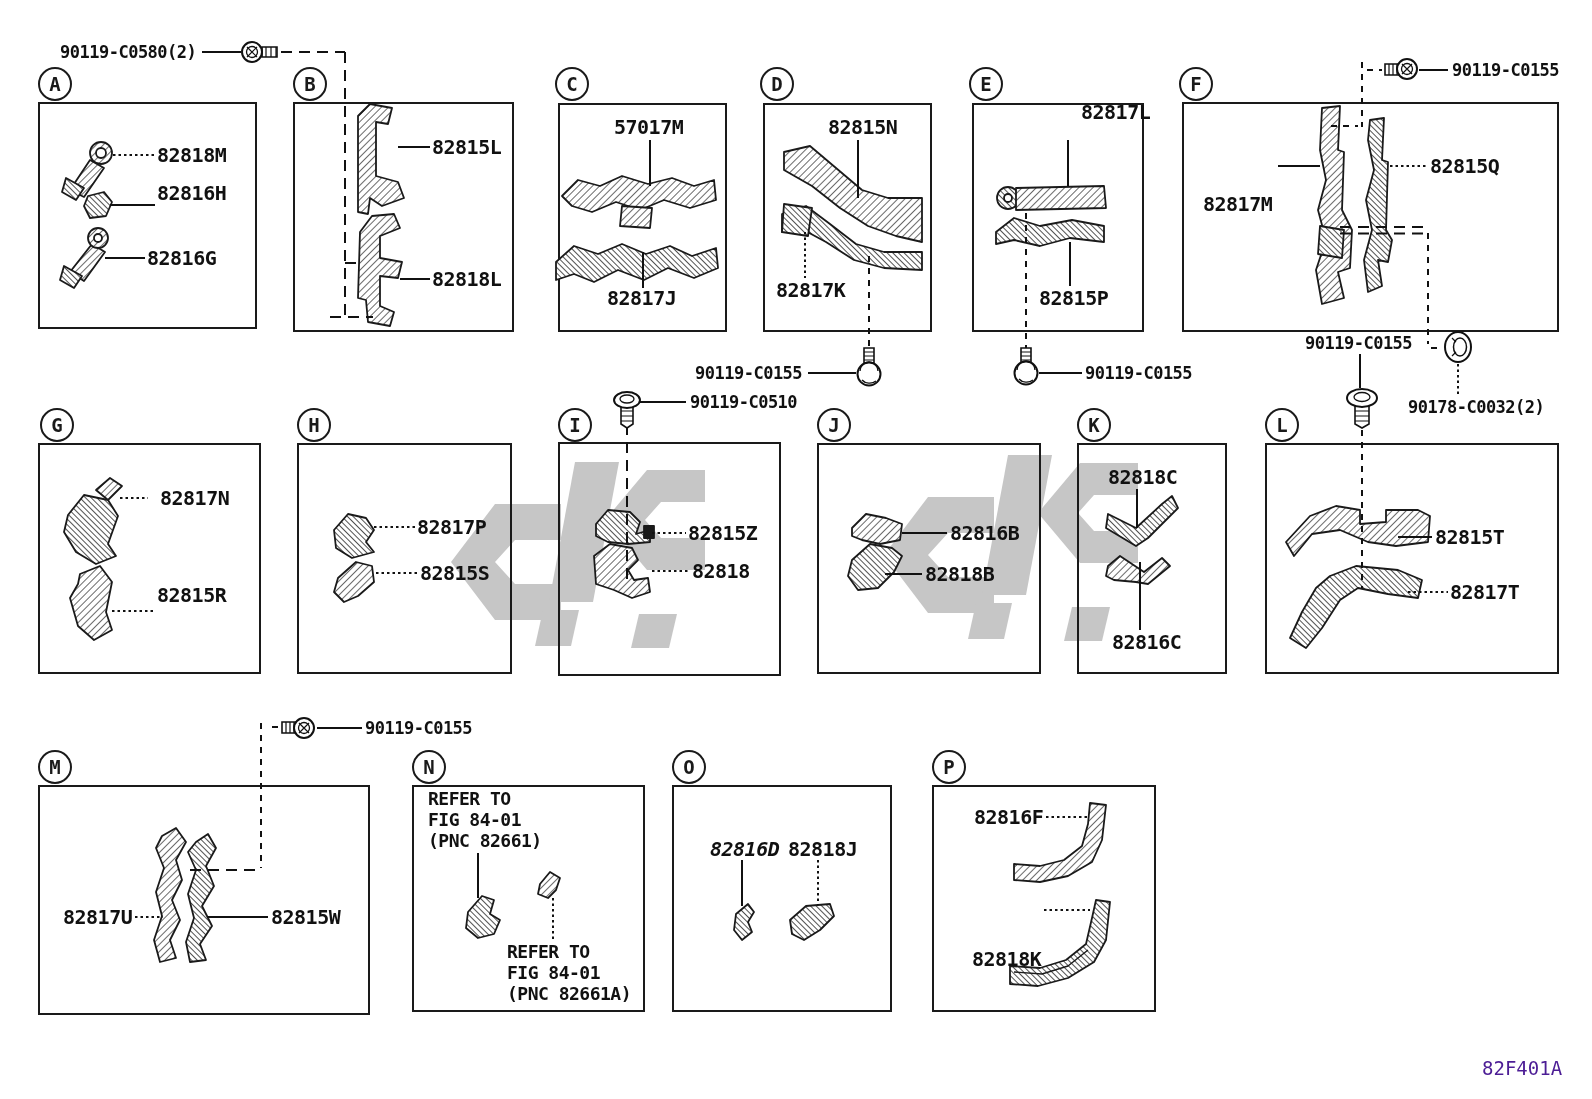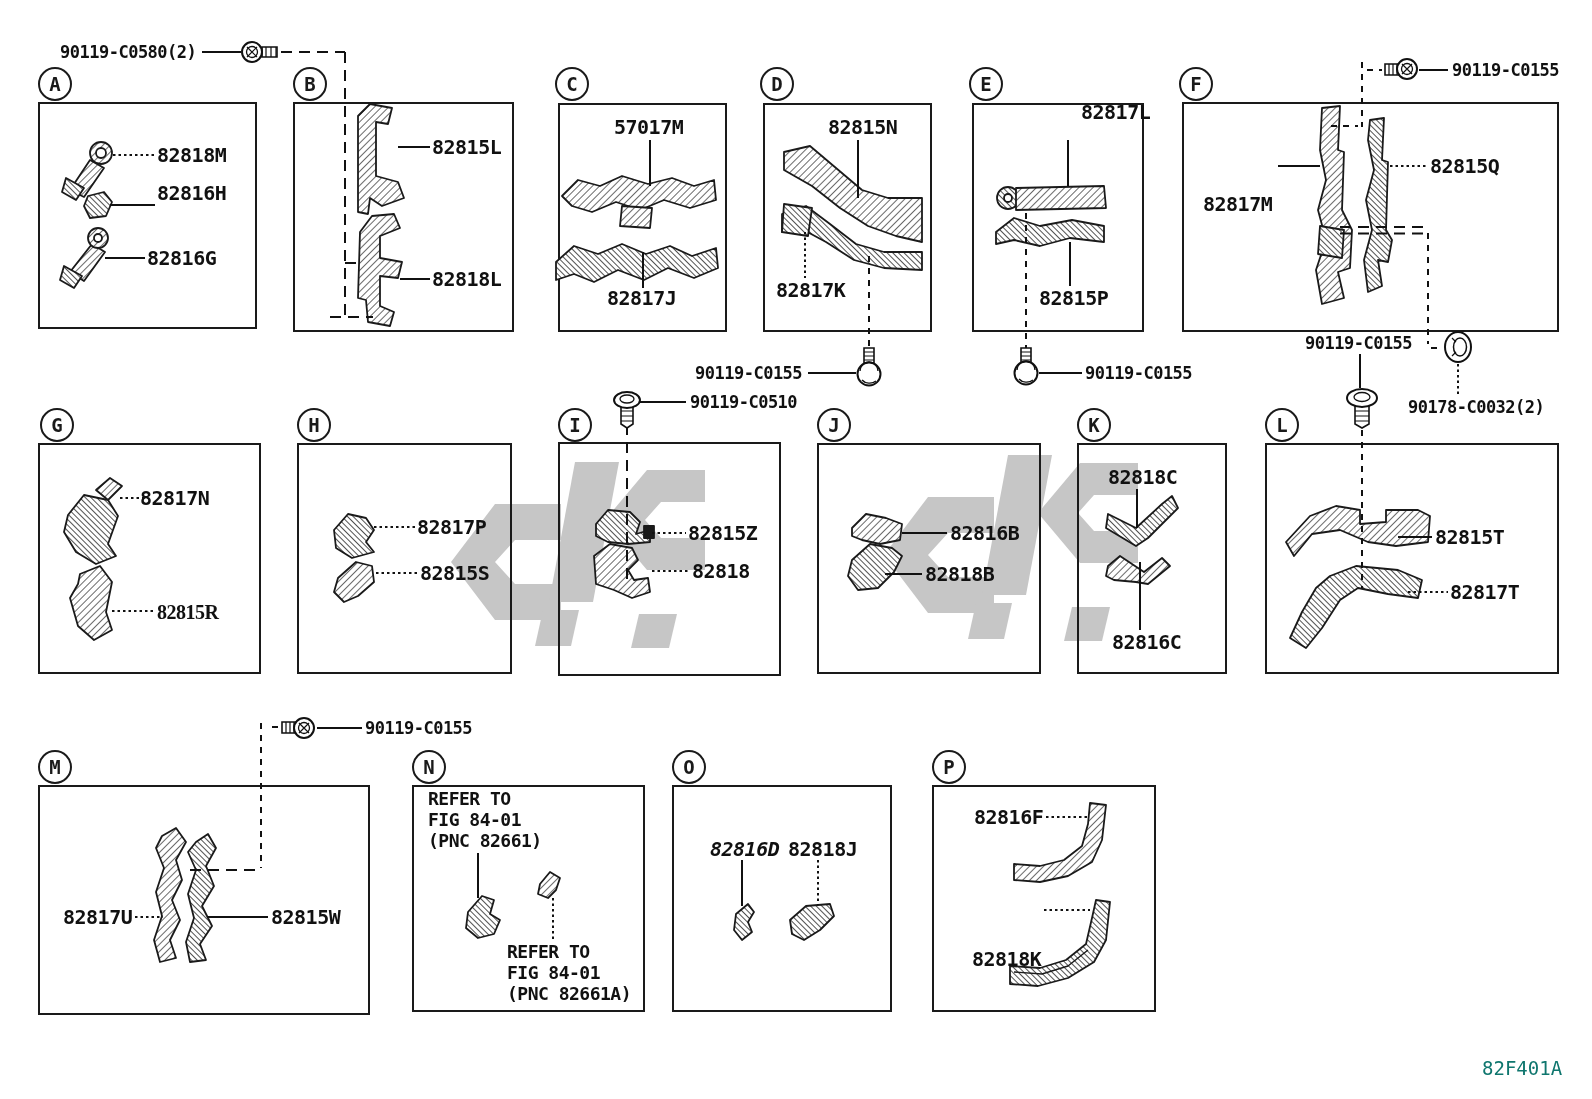--- a/index.html
+++ b/index.html
@@ -9,21 +9,21 @@
   .box{position:absolute;border:2px solid #1a1a1a;background:transparent;z-index:2;}
   .circ{position:absolute;width:30px;height:30px;border:2.5px solid #1a1a1a;border-radius:50%;
         text-align:center;font:bold 19px/30px "DejaVu Sans Mono",monospace;color:#1a1a1a;
         background:#fff0;z-index:4;}
   .plabel{position:absolute;font:bold 20px/20px "DejaVu Sans Mono",monospace;color:#111;
           white-space:nowrap;z-index:5;letter-spacing:-0.5px;}
   .flabel{position:absolute;font:bold 17px/18px "DejaVu Sans Mono",monospace;color:#111;
           white-space:nowrap;z-index:5;letter-spacing:-0.5px;}
   .note{position:absolute;font:bold 18px/21px "DejaVu Sans Mono",monospace;color:#111;
         white-space:pre;z-index:5;letter-spacing:-0.5px;}
-  .fig{position:absolute;font:19px/20px "DejaVu Sans Mono",monospace;color:#0f766e;z-index:5;}
+  .fig{position:absolute;font:19px/20px "DejaVu Sans Mono",monospace;color:#4c1d95;z-index:5;}
   svg{display:block;}
   #wm{z-index:1;} #art{z-index:3;pointer-events:none;}
 </style>
 </head>
 <body>
 
 <div id="canvas">
 
   <svg id="wm" class="layer">
     <g fill="#c6c6c6" stroke="none">
@@ -380,22 +380,22 @@
 
   <div class="plabel" style="left:828px;top:117px;">82815N</div>
   <div class="plabel" style="left:776px;top:280px;">82817K</div>
 
   <div class="plabel" style="left:1037px;top:102px;margin-left:44px;">82817L</div>
   <div class="plabel" style="left:1039px;top:288px;">82815P</div>
 
   <div class="plabel" style="left:1203px;top:156px;margin-top:38px;">82817M</div>
   <div class="plabel" style="left:1430px;top:156px;">82815Q</div>
 
-  <div class="plabel" style="left:140px;top:488px;">82817N</div>
-  <div class="plabel" style="left:157px;top:602px;font-family:Liberation Serif, serif;">82815R</div>
+  <div class="plabel" style="left:160px;top:488px;">82817N</div>
+  <div class="plabel" style="left:157px;top:585px;">82815R</div>
 
   <div class="plabel" style="left:417px;top:517px;">82817P</div>
   <div class="plabel" style="left:420px;top:563px;">82815S</div>
 
   <div class="plabel" style="left:688px;top:523px;">82815Z</div>
   <div class="plabel" style="left:692px;top:561px;">82818</div>
 
   <div class="plabel" style="left:950px;top:523px;">82816B</div>
   <div class="plabel" style="left:925px;top:564px;">82818B</div>
 

